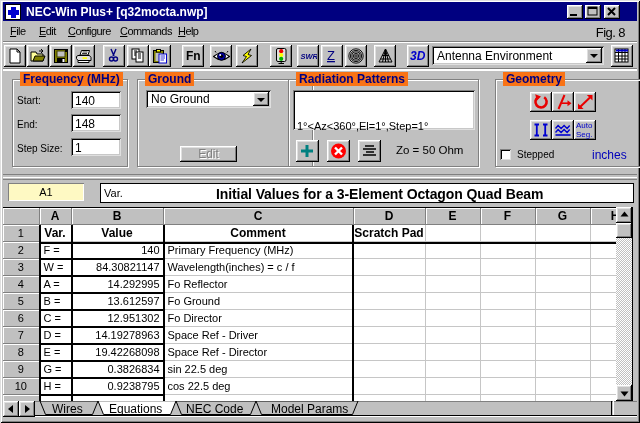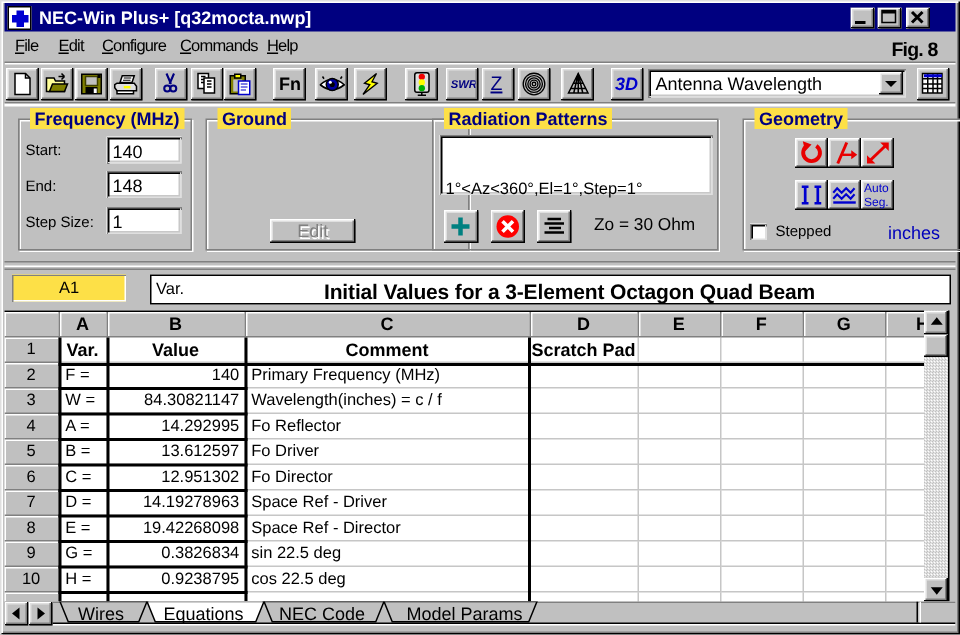--- a/index.html
+++ b/index.html
@@ -17,52 +17,52 @@
  border:1px solid #000;}
 .appicon:before{content:"";position:absolute;left:4.5px;top:1.5px;width:5px;height:11px;background:#0000d0;}
 .appicon:after{content:"";position:absolute;left:1.5px;top:4.5px;width:11px;height:5px;background:#0000d0;}
 .wbtn{position:absolute;top:3px;width:16px;height:14px;background:#c0c0c0;
  box-shadow: inset -1px -1px 0 #000, inset 1px 1px 0 #fff, inset -2px -2px 0 #808080, inset 2px 2px 0 #dfdfdf;}
 .wbtn svg{position:absolute;left:0;top:0;}
 
 #menu{left:3px;top:21px;width:634px;height:19px;font-size:11px;color:#000;letter-spacing:-0.55px;}
 #menu span{position:absolute;top:4px;}
 u{text-decoration:underline;}
-#fig8{position:absolute;right:12px;top:3px;font-weight:bold;font-size:13px;}
+#fig8{position:absolute;right:12px;top:3px;font-weight:normal;font-size:13px;}
 
 #toolbar{left:3px;top:41px;width:634px;height:27px;border-top:1px solid #808080;
  box-shadow:inset 0 1px 0 #fff;}
 .tbtn{position:absolute;top:3px;width:22px;height:22px;background:#c0c0c0;
  box-shadow: inset -1px -1px 0 #000, inset 1px 1px 0 #fff, inset -2px -2px 0 #808080, inset 2px 2px 0 #dfdfdf;}
 .tbtn svg{position:absolute;left:3px;top:3px;}
 
 #panel{left:3px;top:68px;width:634px;height:108px;background:#c0c0c0;}
 .group{position:absolute;border:1px solid #808080;box-shadow:inset 1px 1px 0 #fff, 1px 1px 0 #fff;}
-.glabel{position:absolute;top:-8px;left:7px;background:#fde047;padding:0 3px;
+.glabel{position:absolute;top:-8px;left:7px;background:#f97316;padding:0 3px;
  color:#000080;font-weight:bold;font-size:12px;line-height:14px;}
 .field{position:absolute;background:#fff;
  box-shadow:inset 1px 1px 0 #808080, inset -1px -1px 0 #dfdfdf, inset 2px 2px 0 #000, inset -2px -2px 0 #c8c8c8;
  font-size:12px;color:#000;}
 .field .t{position:absolute;left:4px;top:3px;}
 .lbl{position:absolute;font-size:10px;color:#000;}
 .combo{position:absolute;background:#fff;
  box-shadow:inset 1px 1px 0 #808080, inset -1px -1px 0 #dfdfdf, inset 2px 2px 0 #000, inset -2px -2px 0 #c8c8c8;}
 .combo .t{position:absolute;left:5px;top:3px;font-size:12px;}
 .combo .arr{position:absolute;right:2px;top:2px;bottom:2px;width:16px;background:#c0c0c0;
  box-shadow: inset -1px -1px 0 #000, inset 1px 1px 0 #fff, inset -2px -2px 0 #808080, inset 2px 2px 0 #dfdfdf;}
 .combo .arr:before{content:"";position:absolute;left:4px;top:6px;
  border:4px solid transparent;border-top:4px solid #000;}
 .pbtn{position:absolute;background:#c0c0c0;
  box-shadow: inset -1px -1px 0 #000, inset 1px 1px 0 #fff, inset -2px -2px 0 #808080, inset 2px 2px 0 #dfdfdf;}
 
 #fbar{left:3px;top:174px;width:634px;height:30px;background:#c0c0c0;}
 #fbar .etch{position:absolute;left:0;top:0;width:634px;height:2px;
  border-top:1px solid #808080;border-bottom:1px solid #fff;}
 #fbar .dark{position:absolute;left:0;top:5px;width:634px;height:1px;background:#808080;}
-#refbox{position:absolute;left:5px;top:9px;width:76px;height:18px;background:#fde047;
+#refbox{position:absolute;left:5px;top:9px;width:76px;height:18px;background:#fef9c3;
  box-shadow:inset 1px 1px 0 #808080, inset -1px -1px 0 #fff;font-size:12px;}
 #refbox .t{position:absolute;left:0;right:0;text-align:center;top:3px;font-size:11px;}
 #fedit{position:absolute;left:97px;top:9px;width:532px;height:18px;background:#fff;
  border:1px solid #000;font-size:12px;}
 #fedit .v{position:absolute;left:3px;top:3px;font-size:11px;}
 #fedit .title{position:absolute;left:115px;top:2px;font-weight:bold;font-size:14px;white-space:nowrap;letter-spacing:-0.1px;}
 
 #grid{left:3px;top:207px;width:613px;height:194px;background:#fff;overflow:hidden;border-top:1px solid #000;}
 #grid table{border-collapse:collapse;table-layout:fixed;font-size:11px;width:637px;}
 #grid td,#grid th{padding:0;overflow:hidden;white-space:nowrap;height:16px;font-size:11px;
@@ -230,21 +230,21 @@
         <path d="M8.5 1 L15 14 L2 14 z M8.5 1 L5.5 14 M8.5 1 L11.5 14 M8.5 1 L8.5 14 M3.5 11 h10 M5 7.5 h7" fill="none" stroke="#000" stroke-width="1"></path>
       </svg>
     </div>
   <div class="tbtn" style="left:404px;">
       <svg width="17" height="16">
         <text x="0" y="12" font-family="Liberation Sans" font-size="12" font-weight="bold" font-style="italic" fill="#0000cc">3D</text>
       </svg>
     </div>
 
   <div class="combo" style="left:429px;top:4px;width:172px;height:19px;">
-    <span class="t">Antenna Wavelength</span>
+    <span class="t">Antenna Environment</span>
       <div class="arr"></div>
   </div>
   <div class="tbtn" style="left:608px;top:3px;">
       <svg width="17" height="16">
         <rect x="1" y="1" width="13" height="13" fill="#fff" stroke="#000"></rect>
         <path d="M1 4.5 h13 M1 8 h13 M1 11 h13 M4.5 1 v13 M8 1 v13 M11 1 v13" stroke="#000"></path>
         <path d="M2 2.5 h12" stroke="#0000cc" stroke-width="2"></path>
       </svg>
     </div>
 </div>
@@ -263,20 +263,24 @@
         <span class="t">148</span>
       </div>
     <div class="lbl" style="left:4px;top:63px;">Step Size:</div>
     <div class="field" style="left:58px;top:58px;width:50px;height:18px;">
         <span class="t">1</span>
       </div>
   </div>
 
   <div class="group" style="left:134px;top:11px;width:145px;height:86px;padding-left:29px;">
     <div class="glabel">Ground</div>
+    <div class="combo" style="left:8px;top:10px;width:125px;height:18px;">
+        <span class="t" style="top:2px;">No Ground</span>
+        <div class="arr"></div>
+      </div>
     <div class="pbtn" style="left:42px;top:66px;width:57px;height:16px;">
       <span style="position:absolute;left:0;right:0;text-align:center;top:1px;font-size:12px;color:#808080;text-shadow:1px 1px 0 #fff;">Edit</span>
     </div>
   </div>
 
   <div class="group" style="left:285px;top:11px;width:189px;height:86px;">
     <div class="glabel">Radiation Patterns</div>
     <div class="field" style="left:4px;top:10px;width:182px;height:40px;">
         <span class="t" style="top:2px;font-size:11px;margin-top:28px;">1°&lt;Az&lt;360°,El=1°,Step=1°</span>
       </div>
@@ -289,21 +293,21 @@
         <svg width="23" height="22" style="position:absolute">
           <circle cx="11.5" cy="11" r="7.5" fill="#f00"></circle>
           <path d="M8 7.5 L15 14.5 M15 7.5 L8 14.5" stroke="#fff" stroke-width="2.4"></path>
         </svg>
       </div>
     <div class="pbtn" style="left:69px;top:60px;width:23px;height:22px;">
         <svg width="23" height="22" style="position:absolute">
           <path d="M7 6 h9 M5 9 h13 M8 12 h8 M5 15 h13" stroke="#000" stroke-width="1.6"></path>
         </svg>
       </div>
-    <div class="lbl" style="left:107px;top:64px;font-size:11.5px;">Zo = 30 Ohm</div>
+    <div class="lbl" style="left:107px;top:64px;font-size:11.5px;">Zo = 50 Ohm</div>
   </div>
 
   <div class="group" style="left:492px;top:11px;width:136px;height:86px;padding-left:18px;">
     <div class="glabel">Geometry</div>
     <div class="pbtn" style="left:34px;top:12px;width:22px;height:20px;">
         <svg width="22" height="20" style="position:absolute">
           <path d="M8.2 5.0 A 5.6 5.6 0 1 0 14.2 5.2" fill="none" stroke="#e80000" stroke-width="2.6"></path>
           <path d="M5.2 2.2 L11 4.4 L6.8 8.8 z" fill="#e80000"></path>
         </svg>
       </div>
@@ -419,21 +423,21 @@
           <td></td>
           <td></td>
           <td></td>
           <td></td>
           <td></td>
         </tr>
 <tr>
           <td class="rh">5</td>
           <td class="L">B =</td>
           <td class="R">13.612597</td>
-          <td class="L">Fo Driver</td>
+          <td class="L">Fo Ground</td>
           <td></td>
           <td></td>
           <td></td>
           <td></td>
           <td></td>
         </tr>
 <tr>
           <td class="rh">6</td>
           <td class="L">C =</td>
           <td class="R">12.951302</td>

